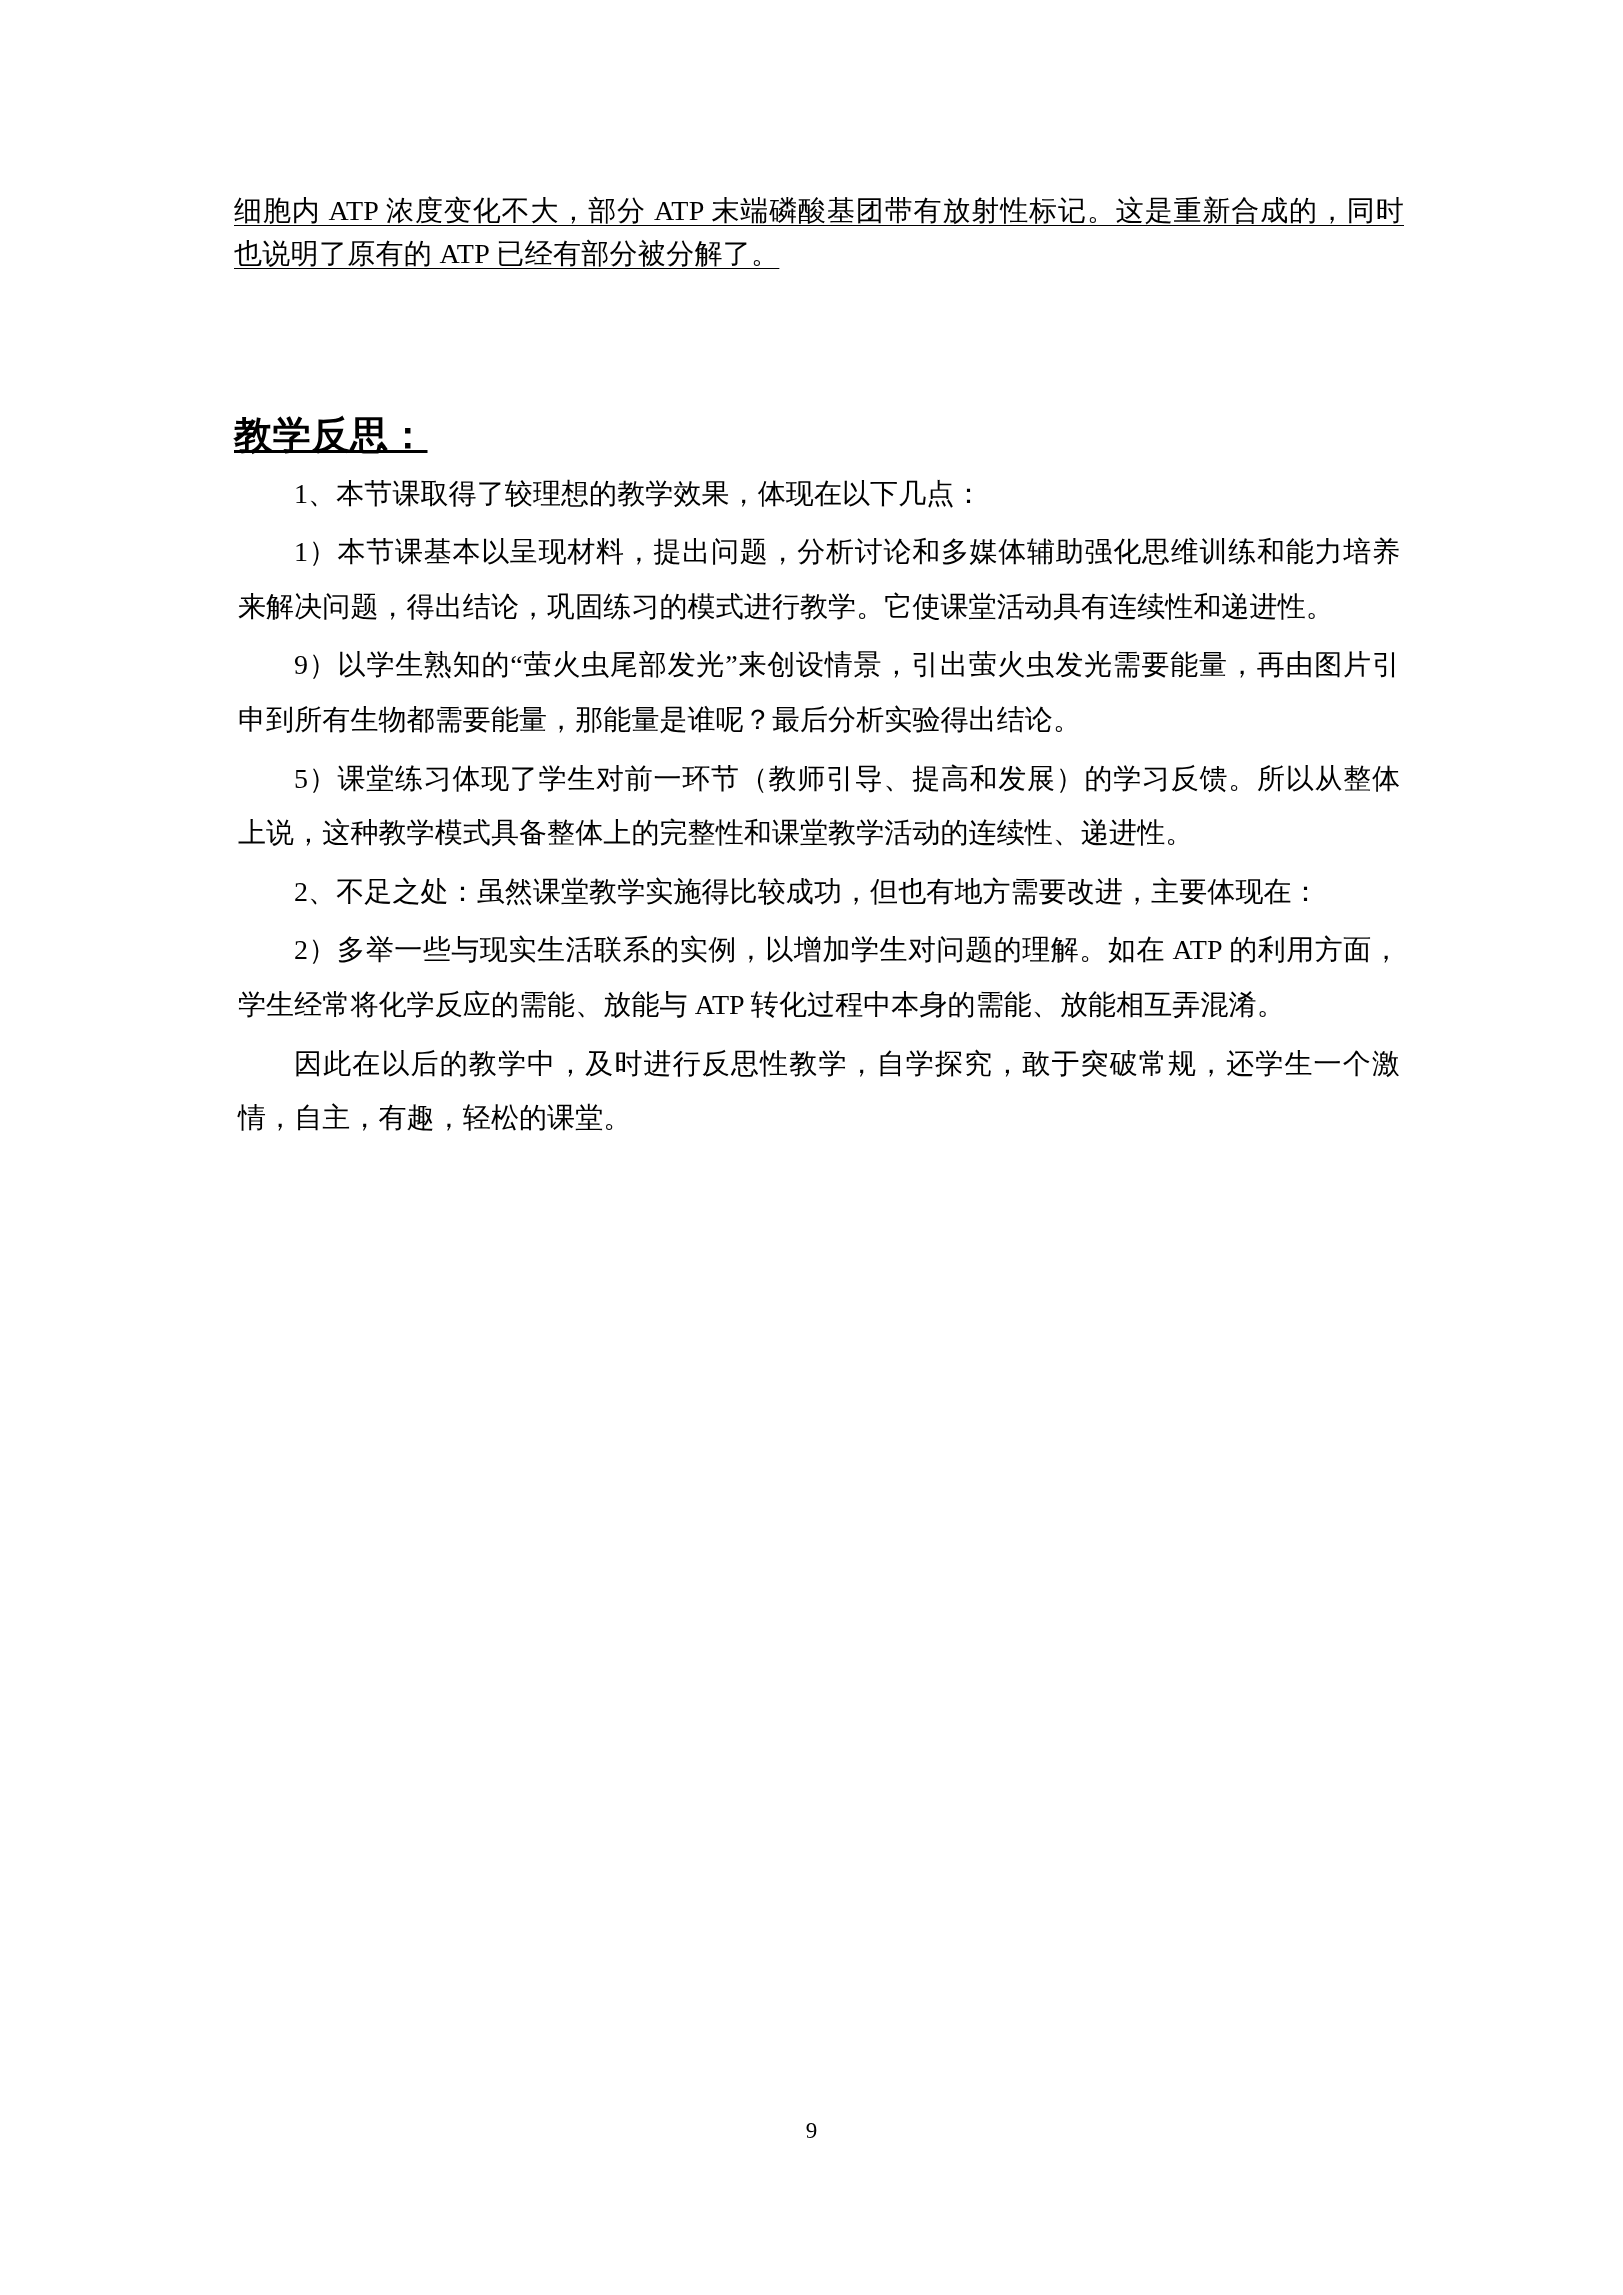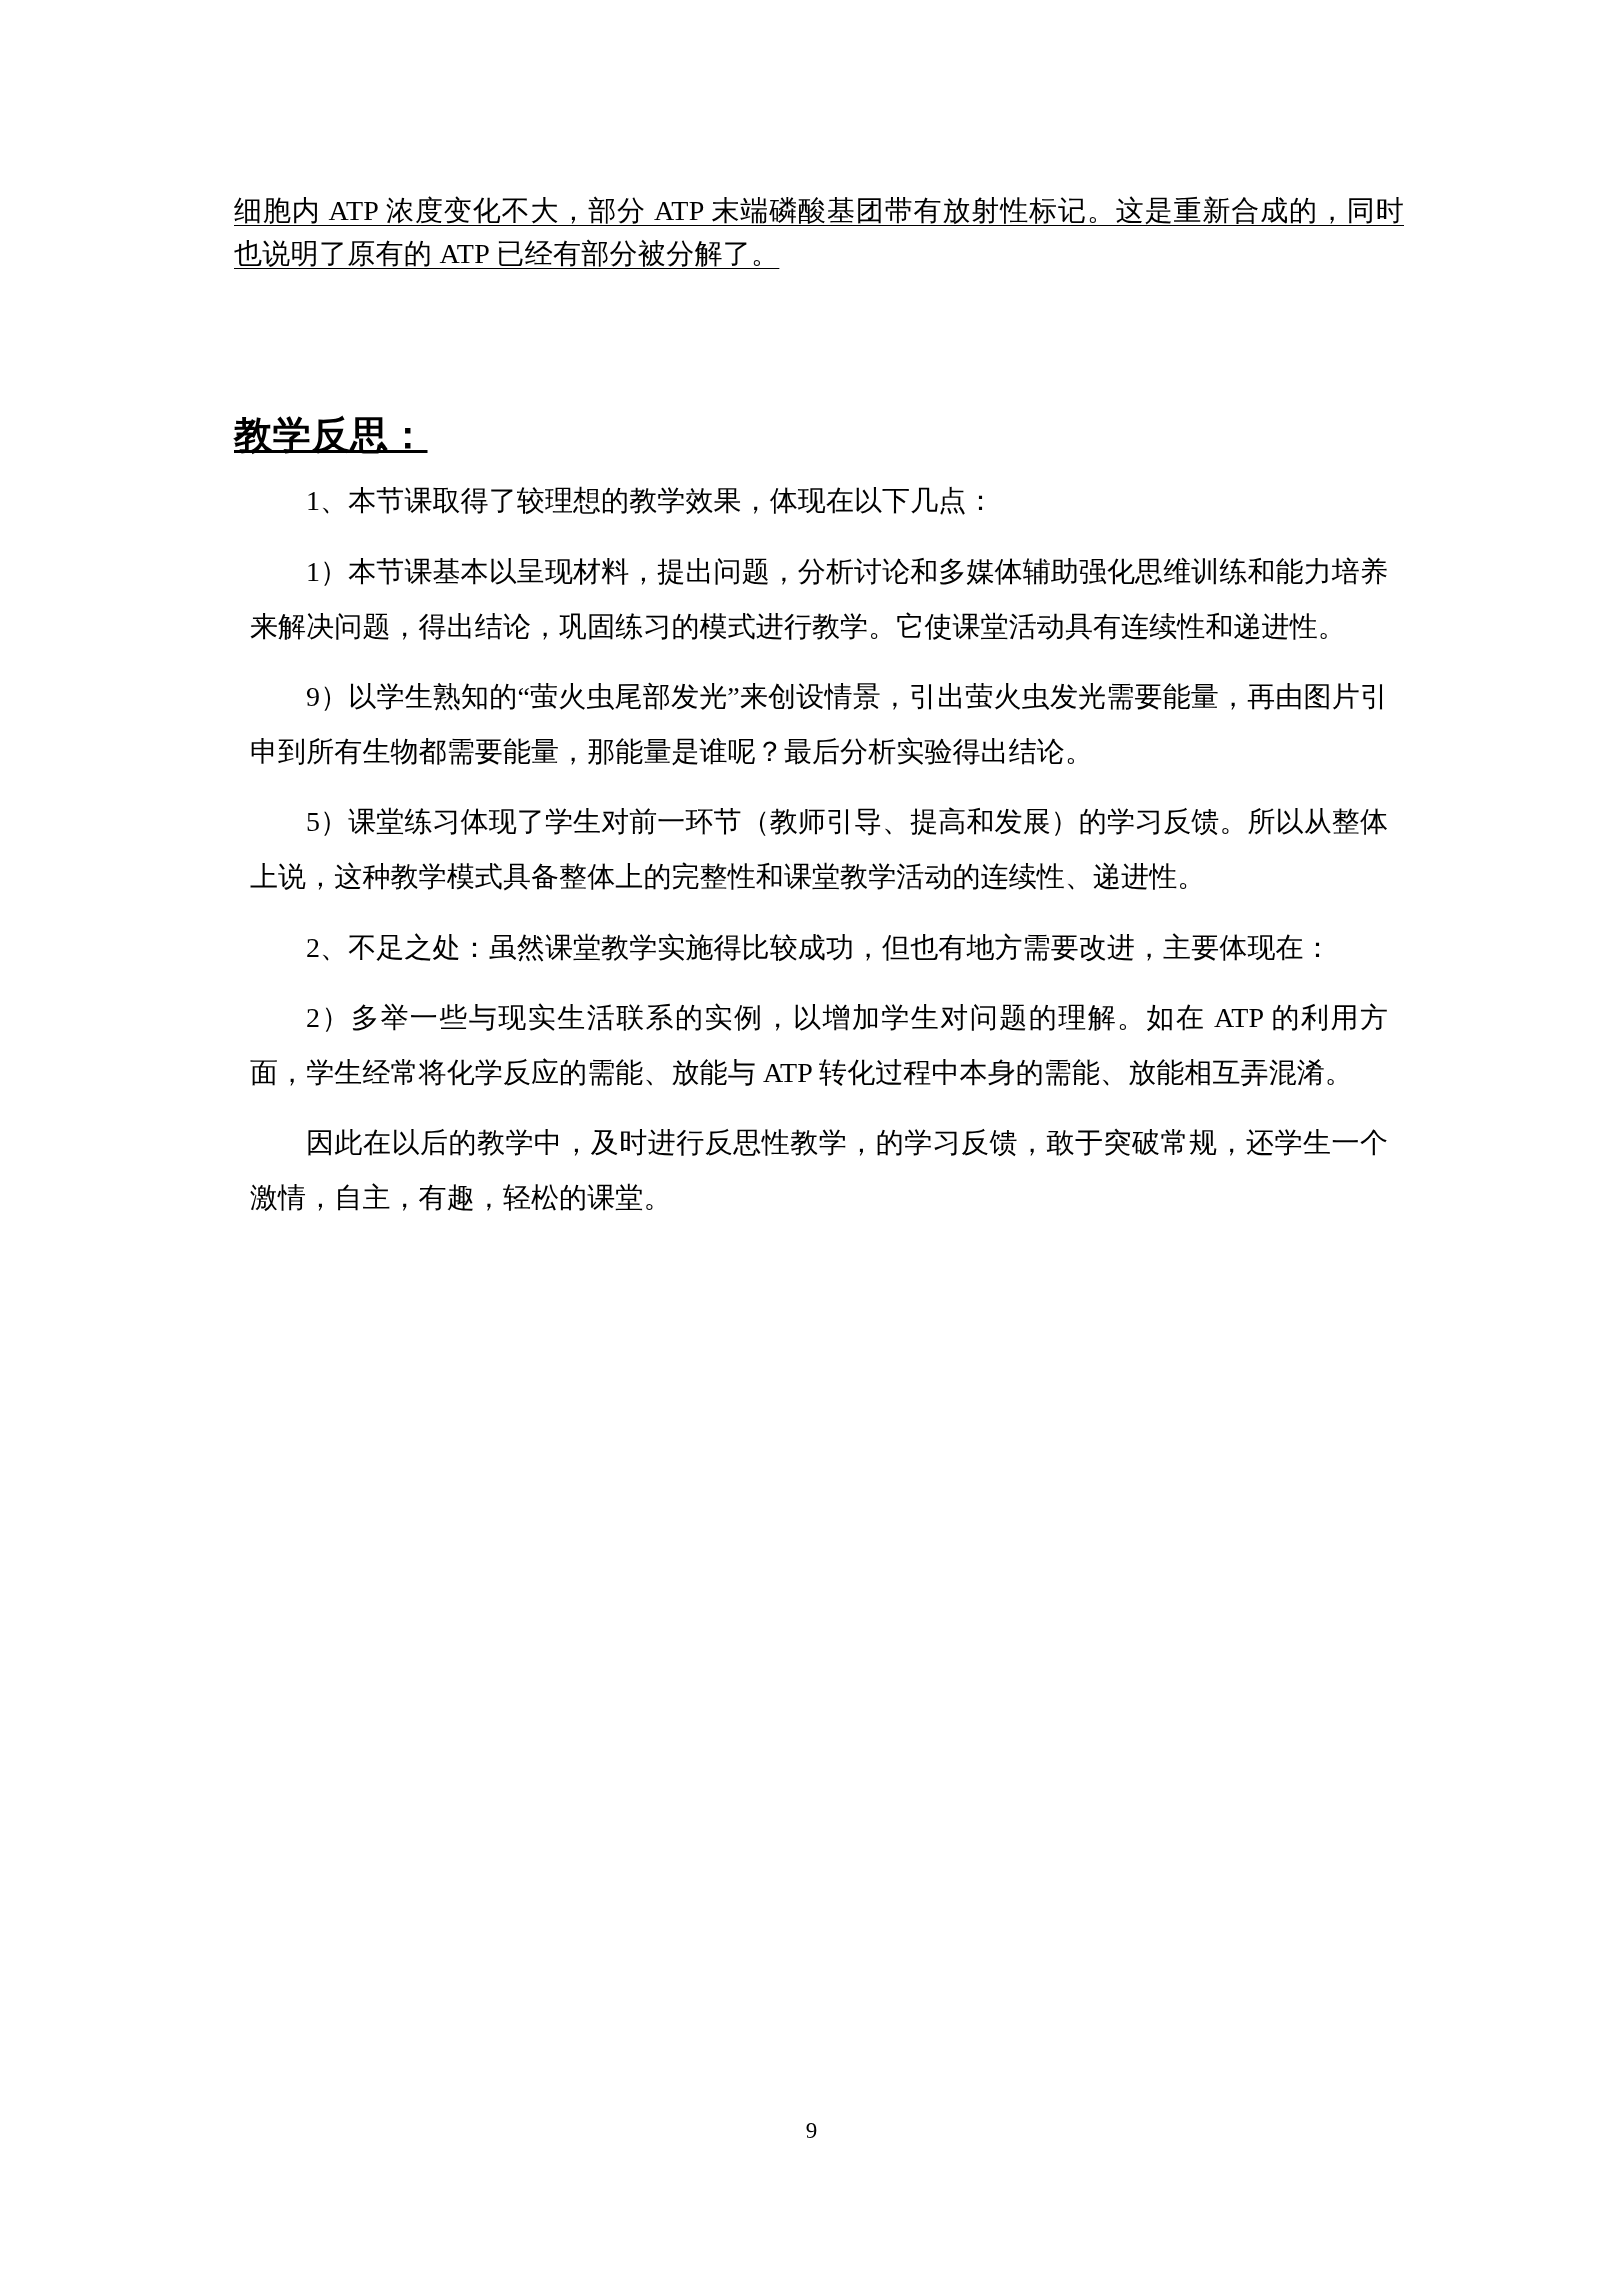--- a/index.html
+++ b/index.html
@@ -49,21 +49,21 @@
     letter-spacing: 0.7px;
     text-decoration: underline;
   }
   
   .body-para {
     font-size: 28px;
     line-height: 1.95;
     text-align: justify;
     text-justify: inter-ideograph;
     text-indent: 56px;
-    margin: 16px;
+    margin: 4px;
     letter-spacing: 0.1px;
   }
   
   .page-number {
     position: absolute;
     left: 0;
     right: 0;
     top: 2119px;
     text-align: center;
     font-size: 23px;
@@ -80,20 +80,20 @@
     <p class="carryover"><span class="u">细胞内 ATP 浓度变化不大，部分 ATP 末端磷酸基团带有放射性标记。这是重新合成的，同时也说明了原有的 ATP 已经有部分被分解了。</span></p>
 
     <h1 class="section-heading">教学反思：</h1>
 
     <p class="body-para">1、本节课取得了较理想的教学效果，体现在以下几点：</p>
     <p class="body-para">1）本节课基本以呈现材料，提出问题，分析讨论和多媒体辅助强化思维训练和能力培养来解决问题，得出结论，巩固练习的模式进行教学。它使课堂活动具有连续性和递进性。</p>
     <p class="body-para">9）以学生熟知的“萤火虫尾部发光”来创设情景，引出萤火虫发光需要能量，再由图片引申到所有生物都需要能量，那能量是谁呢？最后分析实验得出结论。</p>
     <p class="body-para">5）课堂练习体现了学生对前一环节（教师引导、提高和发展）的学习反馈。所以从整体上说，这种教学模式具备整体上的完整性和课堂教学活动的连续性、递进性。</p>
     <p class="body-para">2、不足之处：虽然课堂教学实施得比较成功，但也有地方需要改进，主要体现在：</p>
     <p class="body-para">2）多举一些与现实生活联系的实例，以增加学生对问题的理解。如在 ATP 的利用方面，学生经常将化学反应的需能、放能与 ATP 转化过程中本身的需能、放能相互弄混淆。</p>
-    <p class="body-para">因此在以后的教学中，及时进行反思性教学，的学习反馈，敢于突破常规，还学生一个激情，自主，有趣，轻松的课堂。</p>
+    <p class="body-para">因此在以后的教学中，及时进行反思性教学，自学探究，敢于突破常规，还学生一个激情，自主，有趣，轻松的课堂。</p>
 
   </div>
 
   <div class="page-number">9</div>
 
 </div>
 
 
 </body></html>

